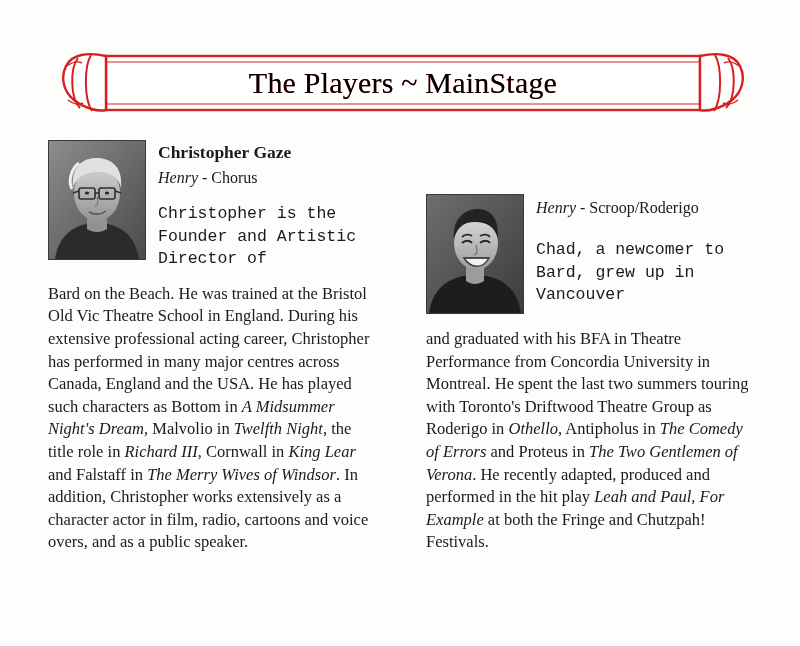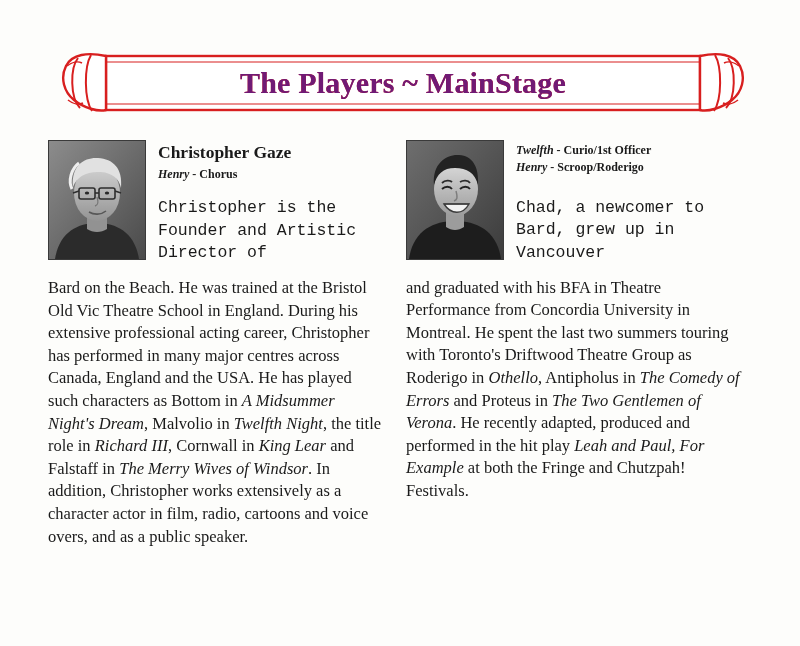--- a/index.html
+++ b/index.html
@@ -39,35 +39,36 @@
   .banner-title {
     position: absolute;
     left: 0;
     top: 0;
     width: 690px;
     height: 62px;
     display: flex;
     align-items: center;
     justify-content: center;
     font-family: "Liberation Serif", "DejaVu Serif", serif;
-    font-weight: bold;
+    font-weight: normal;
     font-size: 30px;
     letter-spacing: 0.2px;
-    color: #701a75;
+    color: #000000;
     text-shadow: 0 0 0.4px #d81f1f;
   }
 
   
   .columns {
     position: absolute;
     left: 48px;
     top: 140px;
     width: 706px;
     display: flex;
-    gap: 22px;
+    gap: 50px;
+    align-items: flex-end;
   }
   .col {
     width: 336px;
     position: relative;
   }
   .photo {
     width: 96px;
     height: 118px;
     flex: 0 0 96px;
     border: 1px solid #3a3a3a;
@@ -82,24 +83,23 @@
     padding-top: 2px;
     flex: 1 1 auto;
   }
   .actor-name {
     font-size: 17.5px;
     font-weight: bold;
     line-height: 1.25;
     margin-bottom: 2px;
   }
   .role-line {
-    font-size: 12px;
+    font-size: 16px;
     line-height: 1.45;
     white-space: nowrap;
-    font-weight: bold;
   }
   .role-line .play { font-style: italic; }
 
   .bio {
     font-size: 16.5px;
     line-height: 1.37;
     text-align: left;
     margin-top: 2px;
   }
   .bio i { font-style: italic; }
@@ -251,23 +251,20 @@
               <path d="M49 50 C 51 57, 50 59, 47 60" fill="none" stroke="#857c72" stroke-width="1.4"></path>
 
               <path d="M37 63 C 44 74, 56 74, 62 63 Z" fill="#f4f2ee" stroke="#3b3b3b" stroke-width="1.4"></path>
               <path d="M37 63 L62 63" stroke="#3b3b3b" stroke-width="1"></path>
             </svg>
           </div>
         </div>
 
         <div class="names">
           <div class="role-line">
-            <span class="play">Twelfth</span><span> - </span><span>Curio/1st Officer</span>
-          </div>
-          <div class="role-line">
             <span class="play">Henry</span><span> - </span><span>Scroop/Roderigo</span>
           </div>
           <div class="bio bio-lead" style="margin-top:20px;">Chad, a newcomer to Bard, grew up in Vancouver</div>
         </div>
       </div>
 
       <div class="bio bio-flow">
         <span>and graduated with his BFA in Theatre Performance from Concordia University in Montreal. He spent the last two summers touring with Toronto's Driftwood Theatre Group as Roderigo in </span><i>Othello</i><span>, Antipholus in </span><i>The Comedy of Errors</i><span> and Proteus in </span><i>The Two Gentlemen of Verona</i><span>. He recently adapted, produced and performed in the hit play </span><i>Leah and Paul, For Example</i><span> at both the Fringe and Chutzpah! Festivals.</span>
       </div>
     </div>

